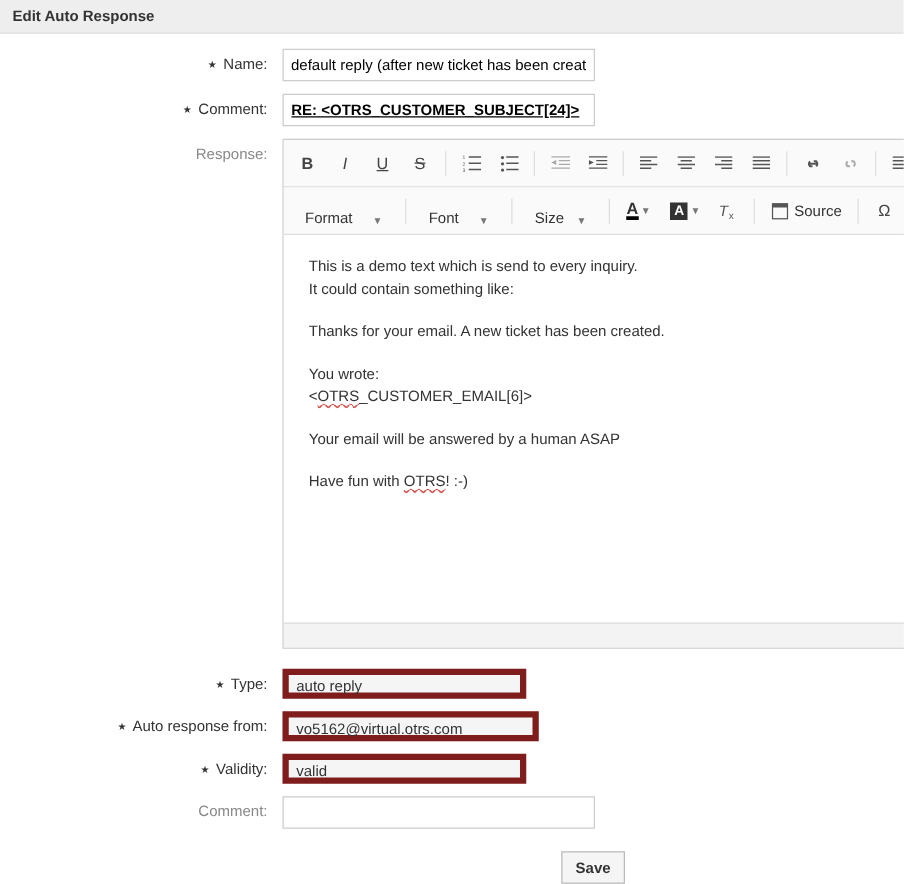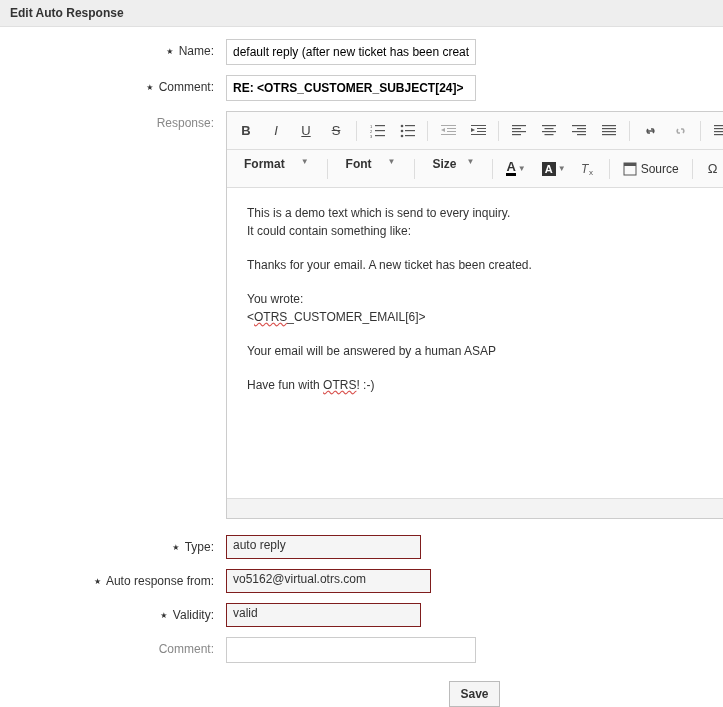--- a/index.html
+++ b/index.html
@@ -58,25 +58,26 @@
     .text-input {
       height: 26px;
       padding: 3px 6px;
       border: 1px solid #ccc;
       font-family: Arial, sans-serif;
       font-size: 12px;
       width: 250px;
     }
     .text-input.subject {
       font-weight: bold;
+      text-decoration: underline;
     }
     .select-input {
       height: 24px;
       padding: 2px 6px;
-      border: 1px solid #7f1d1d;
+      border: 5px solid #7f1d1d;
       background: #f5f5f5;
       font-family: Arial, sans-serif;
       font-size: 12px;
       width: 195px;
       display: inline-block;
     }
     .select-input.wide {
       width: 205px;
     }
     .editor-wrap {
@@ -111,28 +112,27 @@
     }
     .toolbar-sep {
       width: 1px;
       height: 20px;
       background: #ddd;
       margin: 0 1px;
     }
     .toolbar-select {
       height: 26px;
       display: flex;
-      align-items: flex-start;
+      align-items: flex-end;
       padding: 0 8px;
       border: 1px solid transparent;
       color: #333;
       font-size: 12px;
       gap: 16px;
       cursor: pointer;
-      font-weight: bold;
     }
     .toolbar-select .caret {
       font-size: 8px;
       color: #777;
     }
     .color-btn {
       display: flex;
       align-items: center;
       gap: 2px;
       padding: 0 4px;

